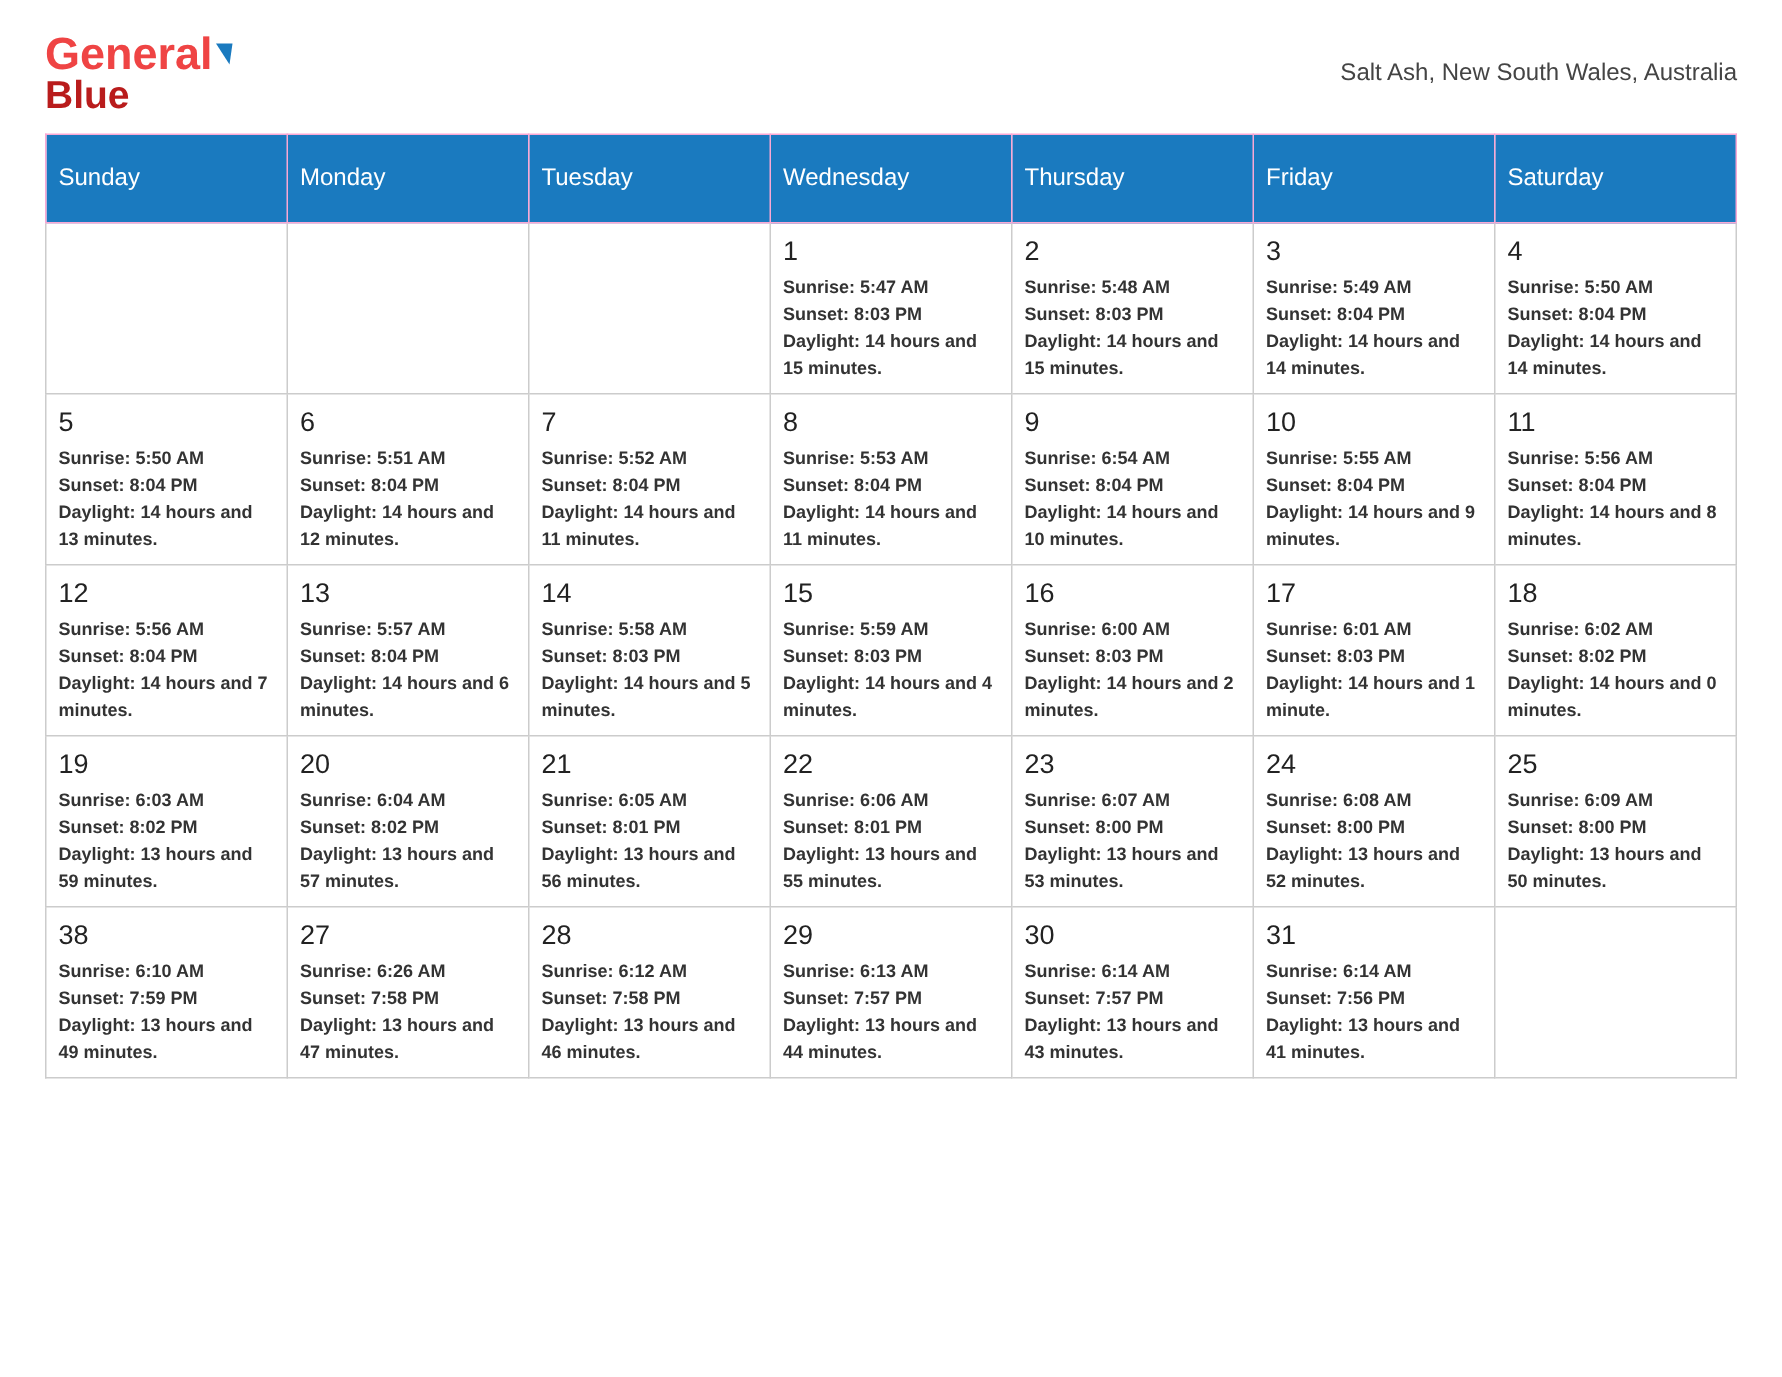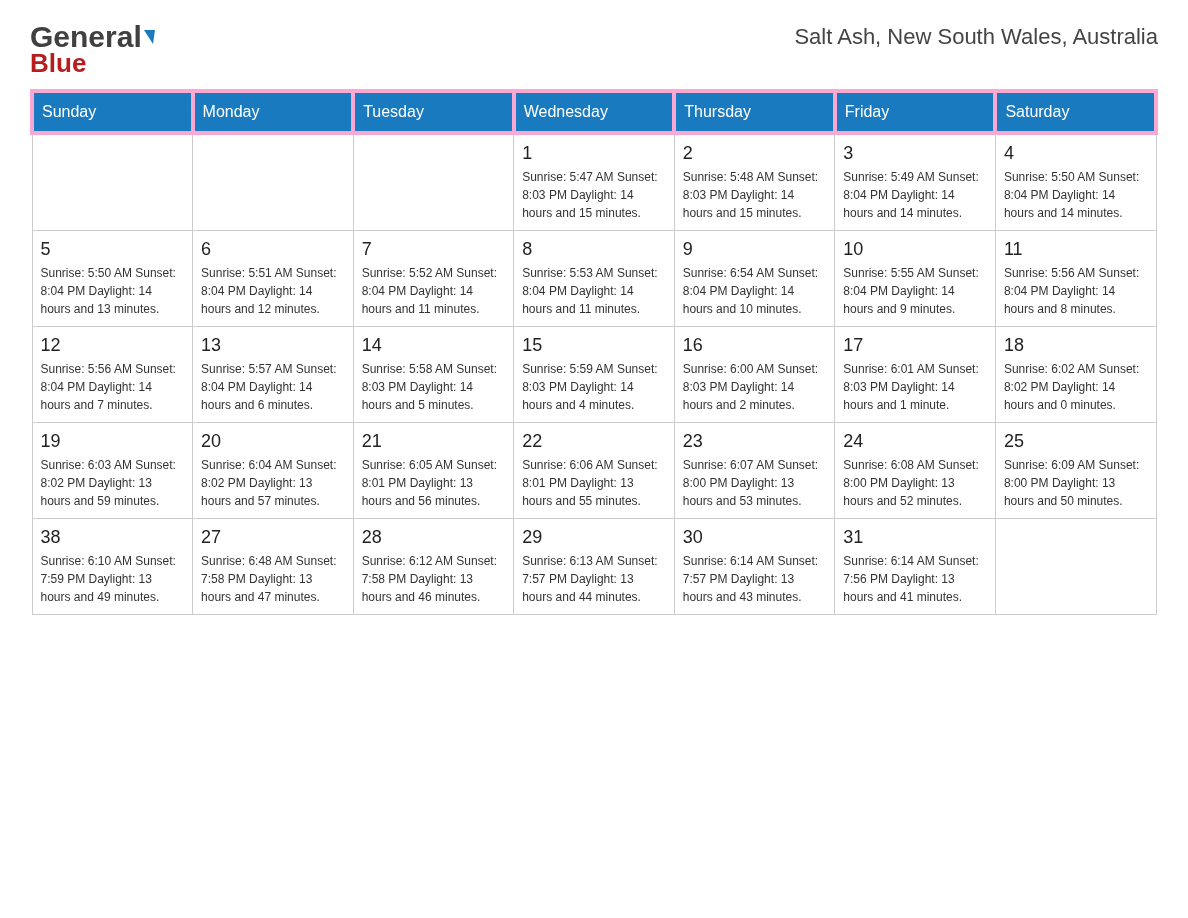--- a/index.html
+++ b/index.html
@@ -23,68 +23,69 @@
     .title-section {
       text-align: right;
     }
     .month-title {
       font-size: 52px;
       font-weight: normal;
       color: #222;
       line-height: 1.1;
     }
     .location-title {
-      font-size: 22px;
+      font-size: 16px;
       color: #444;
-      margin-top: 4px;
+      margin-top: 20px;
     }
     .calendar {
       width: 100%;
       border-collapse: collapse;
       margin-top: 10px;
     }
     .calendar th {
       background-color: #1a7abf;
       color: #fff;
-      padding: 10px 8px;
+      padding: 20px 8px;
       font-size: 16px;
       font-weight: normal;
       text-align: left;
-      border: 4px solid #f9a8d4;
+      border: 1px solid #f9a8d4;
     }
     .calendar td {
       border: 1px solid #ccc;
       vertical-align: top;
       padding: 8px;
       width: calc(100% / 7);
       min-height: 100px;
     }
     .day-number {
       font-size: 18px;
       color: #222;
       font-weight: normal;
       display: block;
       margin-bottom: 4px;
     }
     .day-info {
       font-size: 12px;
       color: #333;
       line-height: 1.5;
+      font-weight: bold;
     }
     .empty-cell {
       background: #fff;
     }
     .logo-row {
       display: flex;
       align-items: center;
     }
     .logo-name {
       font-size: 30px;
       font-weight: bold;
-      color: #404040;
+      color: #ef4444;
     }
     .logo-arrow {
       display: inline-block;
       margin-left: 2px;
       width: 0;
       height: 0;
       border-left: 9px solid transparent;
       border-right: 2px solid transparent;
       border-top: 14px solid #1a7abf;
       vertical-align: middle;
@@ -310,21 +311,21 @@
       <tr>
         <td>
           <span class="day-number">38</span>
           <div class="day-info">Sunrise: 6:10 AM
 Sunset: 7:59 PM
 Daylight: 13 hours
 and 49 minutes.</div>
         </td>
         <td>
           <span class="day-number">27</span>
-          <div class="day-info">Sunrise: 6:48 AM
+          <div class="day-info">Sunrise: 6:26 AM
 Sunset: 7:58 PM
 Daylight: 13 hours
 and 47 minutes.</div>
         </td>
         <td>
           <span class="day-number">28</span>
           <div class="day-info">Sunrise: 6:12 AM
 Sunset: 7:58 PM
 Daylight: 13 hours
 and 46 minutes.</div>

